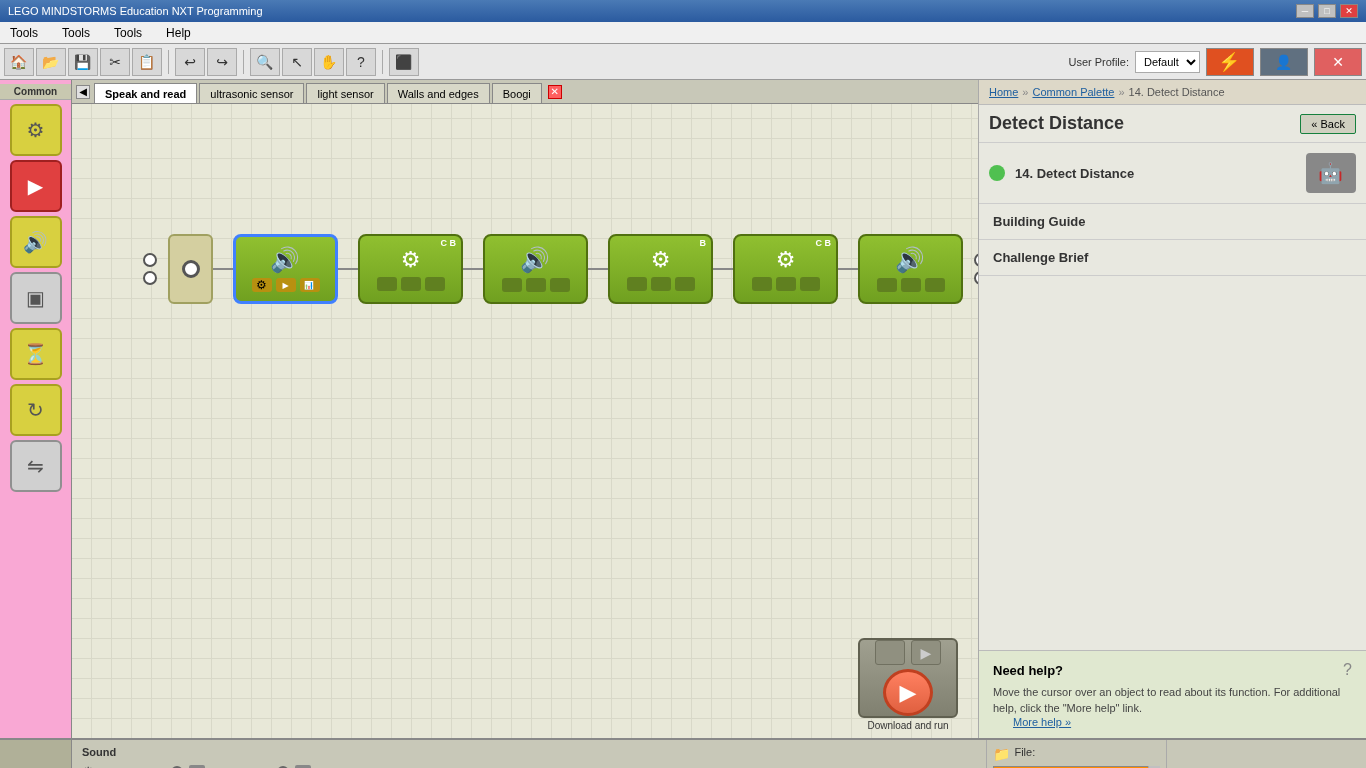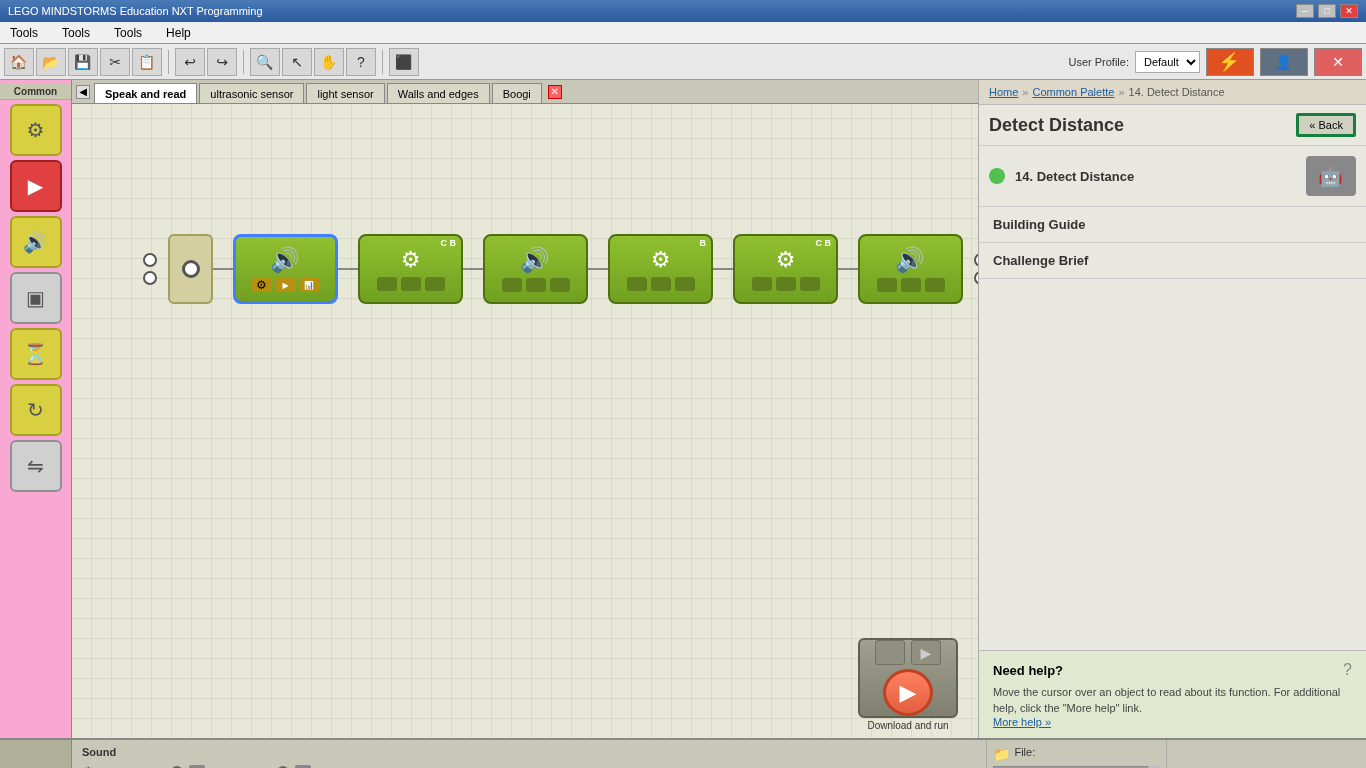--- a/index.html
+++ b/index.html
@@ -138,21 +138,21 @@
       font-size: 11px; color: #555; display: flex; align-items: center; gap: 4px;
     }
     .breadcrumb-sep { color: #888; }
     .breadcrumb-link { color: #2060a0; cursor: pointer; text-decoration: underline; }
     #right-header {
       padding: 8px 10px; display: flex; align-items: center; justify-content: space-between;
       border-bottom: 1px solid #ccc;
     }
     #right-title { font-size: 18px; font-weight: bold; color: #333; }
     #back-btn {
-      padding: 3px 10px; background: #d0d0c0; border: 3px solid #15803d;
+      padding: 3px 10px; background: #d0d0c0; border: 1px solid #15803d;
       cursor: pointer; font-size: 11px; border-radius: 2px;
     }
     #right-challenge-item {
       padding: 10px; display: flex; align-items: center; gap: 10px; border-bottom: 1px solid #ccc;
     }
     .challenge-dot { width: 16px; height: 16px; border-radius: 50%; background: #50c050; flex-shrink: 0; }
     .challenge-name { font-size: 13px; font-weight: bold; color: #333; }
     .challenge-robot {
       width: 50px; height: 40px; background: #888; border-radius: 4px;
       margin-left: auto; display: flex; align-items: center; justify-content: center;
@@ -165,21 +165,21 @@
 
     
     #help-panel {
       margin-top: auto; background: #e0e8d0; border-top: 1px solid #bbb;
       padding: 10px 14px;
     }
     #help-header { display: flex; align-items: center; justify-content: space-between; }
     #help-title { font-size: 13px; font-weight: bold; }
     #help-q { font-size: 16px; color: #888; cursor: pointer; }
     #help-text { font-size: 11px; color: #444; margin-top: 6px; line-height: 1.4; }
-    #more-help { color: #2060a0; text-decoration: underline; cursor: pointer; font-size: 11px; }
+    #more-help { color: #2060a0; text-decoration: underline; cursor: pointer; font-size: 11px; margin-left: 20px; }
 
     
     #bottom-panel {
       height: 130px; background: #c8c8b8; border-top: 2px solid #888;
       display: flex;
     }
     #bottom-left { width: 72px; background: #b0b098; border-right: 1px solid #888;
       display: flex; align-items: center; justify-content: center; }
     #bottom-props {
       flex: 1; padding: 6px 10px; display: flex; flex-direction: column; gap: 4px;

